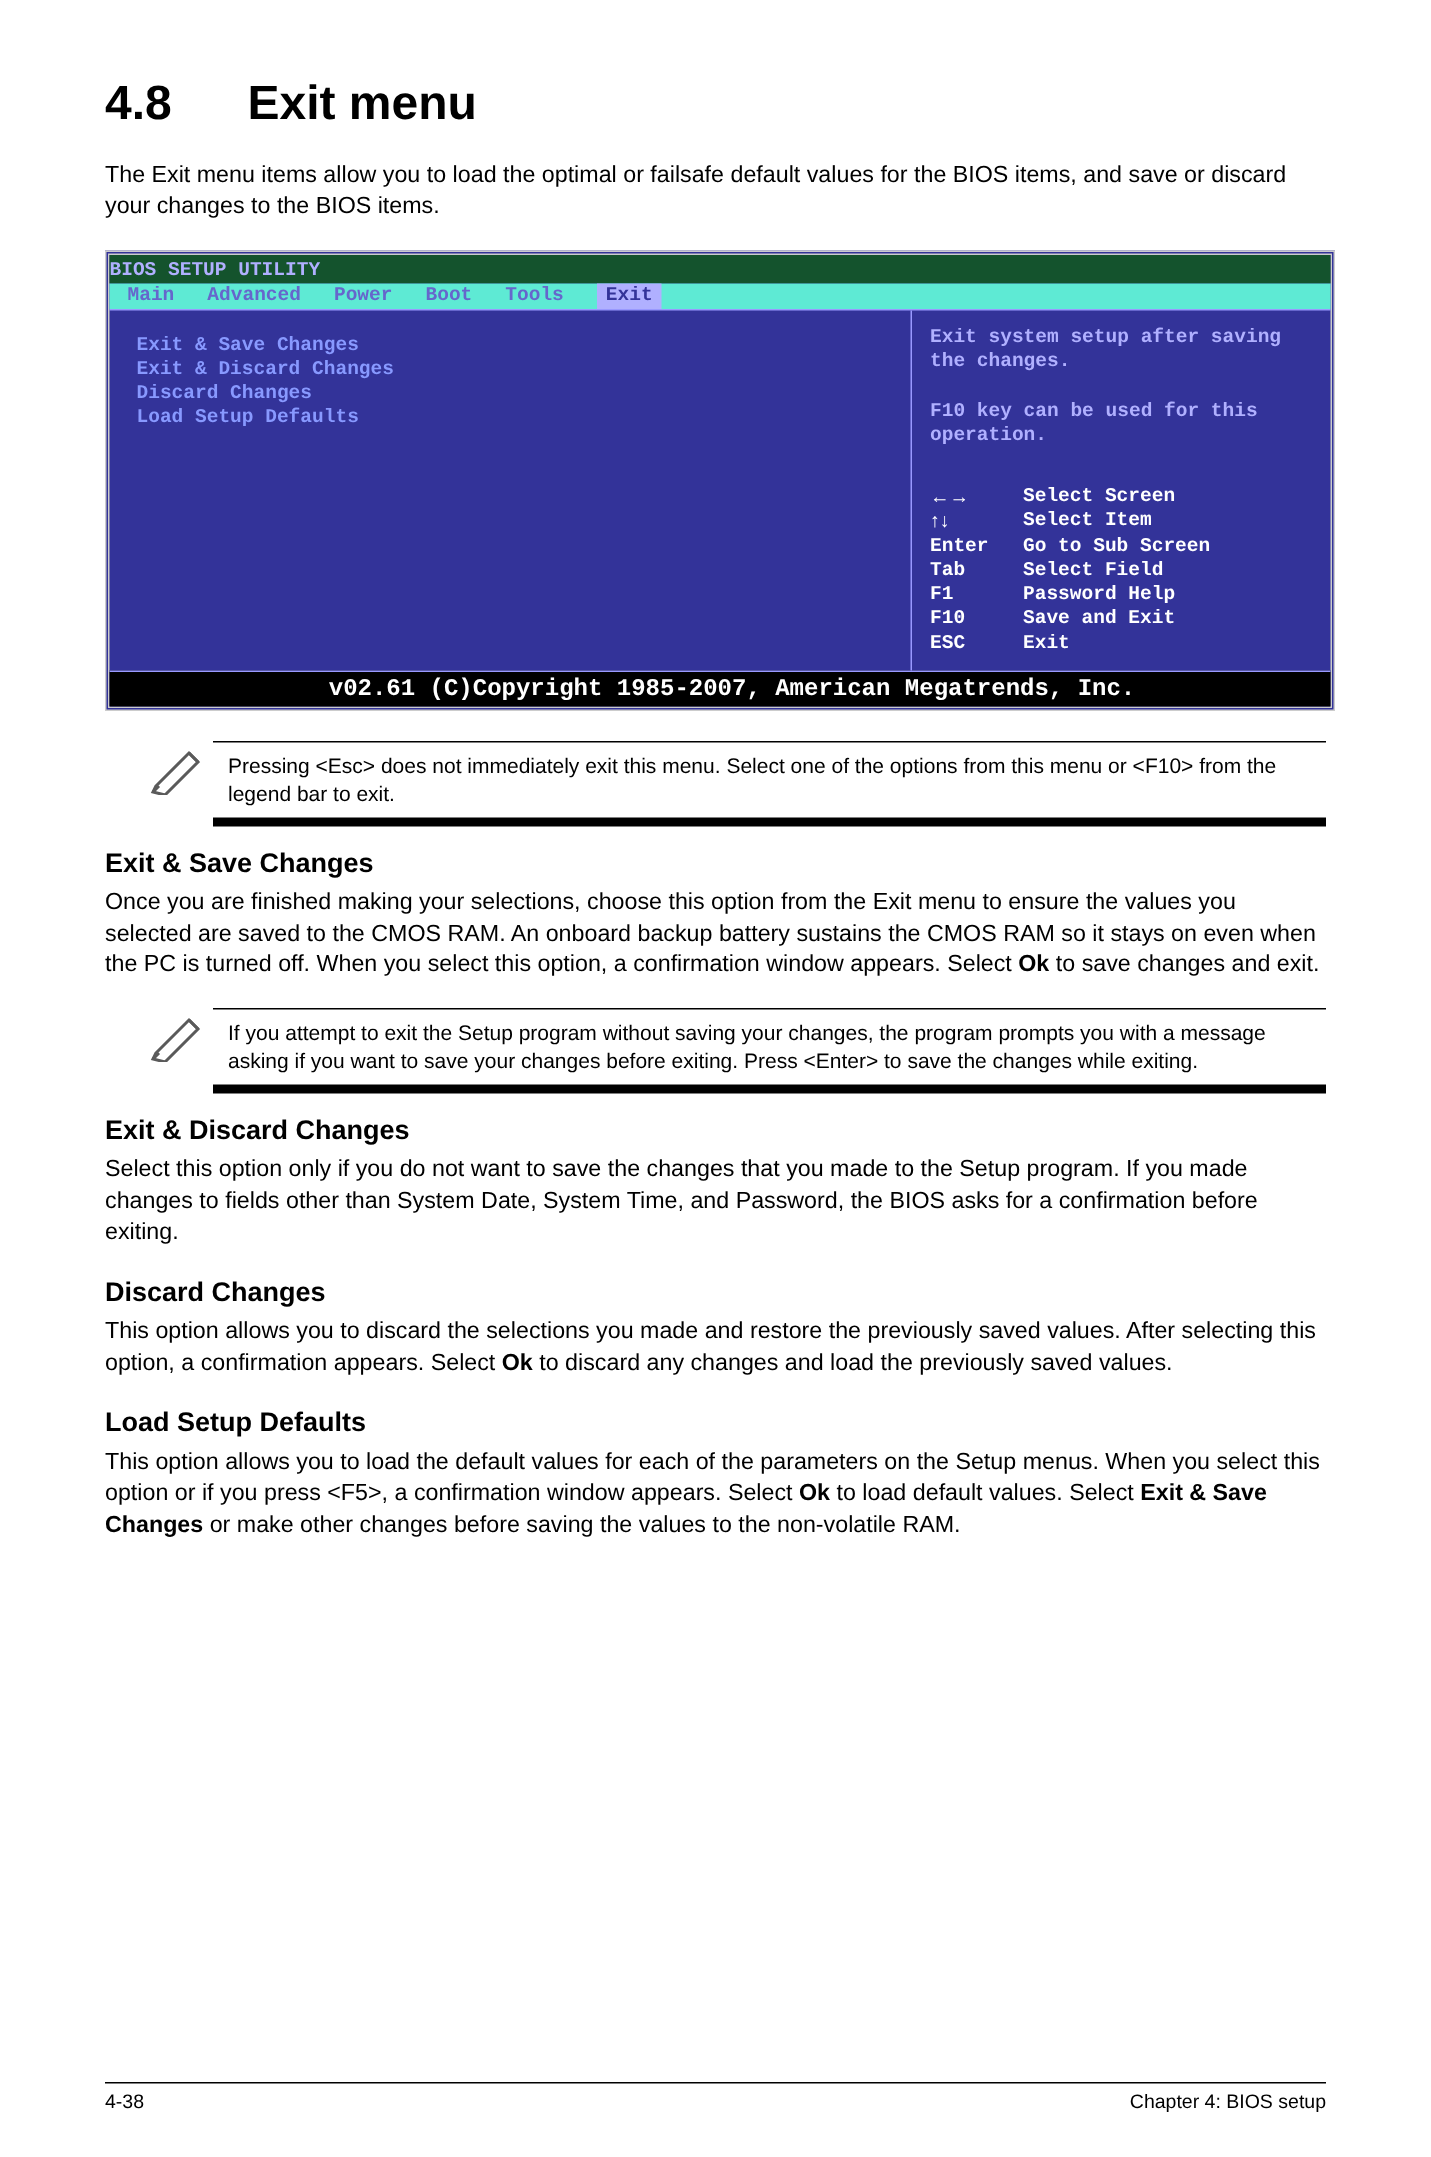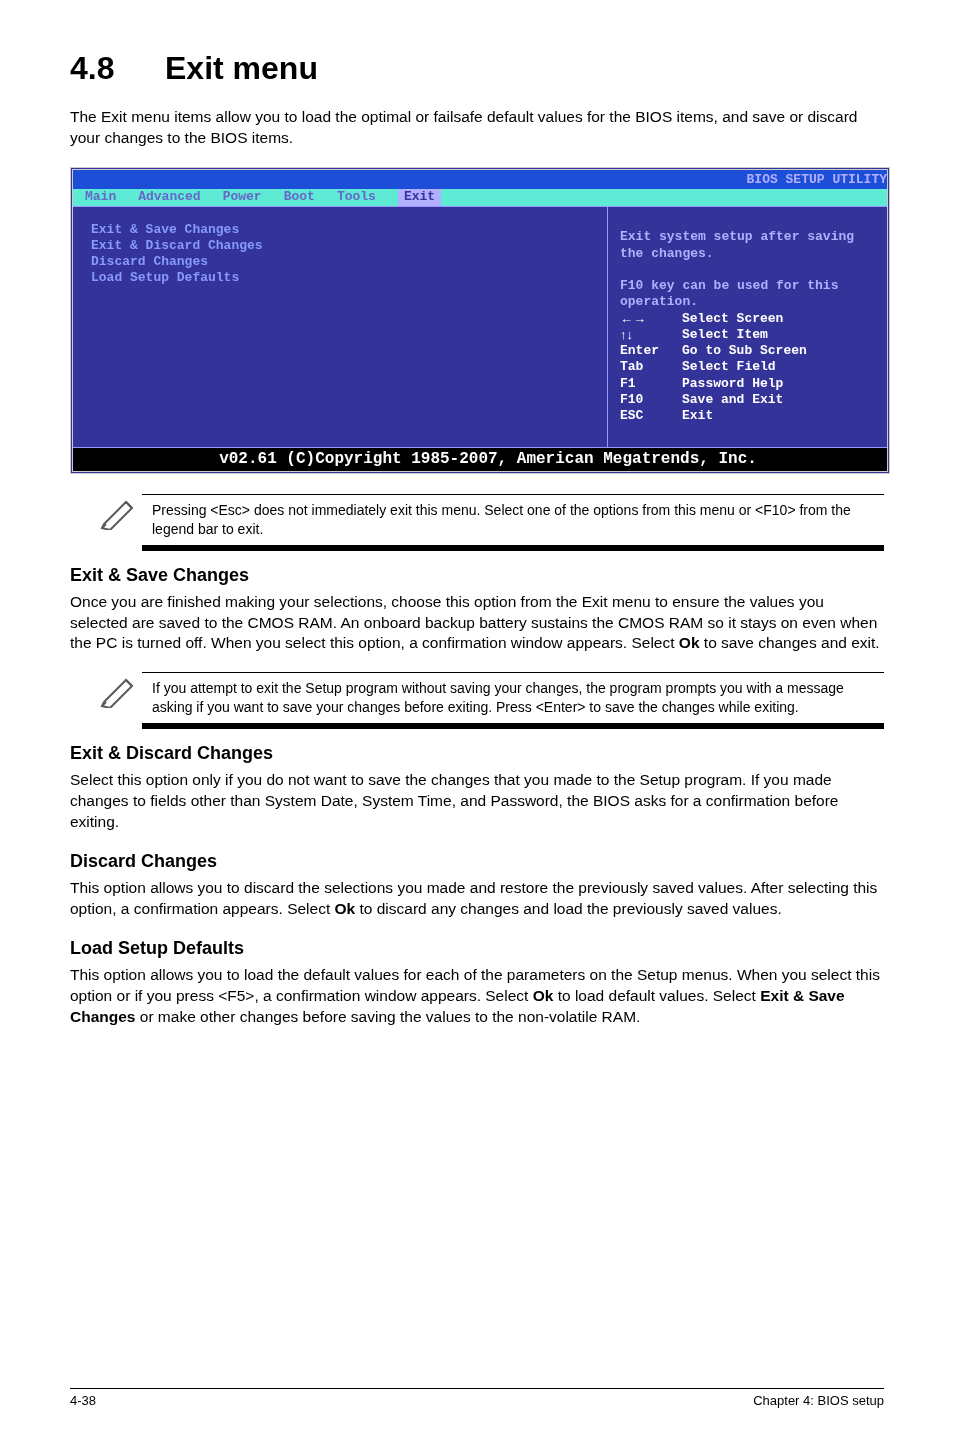--- a/index.html
+++ b/index.html
@@ -31,23 +31,23 @@
   .bios {
     width: 100%;
     background: #339;
     border: 3px double #ccc;     
     font-family: "Courier New", Courier, monospace;
     font-size: 13px;
     color: #fff;
     margin-bottom: 20px;
   }
   .bios-titlebar {
-    background: #1d4ed8;
+    background: #14532d;
     color: #b0b0ff;
-    text-align: right;
+    text-align: left;
     padding: 2px 0;
     font-weight: bold;
   }
   .bios-menubar {
     display: flex;
     background: #5eead4;
     padding: 0 12px;
   }
   .bios-menubar span {
     color: #66c;
@@ -70,21 +70,21 @@
     color: #89f;
     font-weight: bold;
   }
   .bios-left div { margin: 1px 0; }
   .bios-right {
     width: 255px;
     border-left: 1px solid #99f;
     padding: 10px 12px;
     display: flex;
     flex-direction: column;
-    justify-content: center;
+    justify-content: space-between;
   }
   .bios-help-top { color: #b0b0ff; font-weight: bold; line-height: 1.25; }
   .bios-keys { color: #fff; font-weight: bold; line-height: 1.25; }
   .bios-keys .row { display: flex; }
   .bios-keys .k { width: 62px; }
   .bios-keys .arrow { font-family: Arial, sans-serif; }
   .bios-footer {
     background: #000;
     color: #fff;
     text-align: center;

